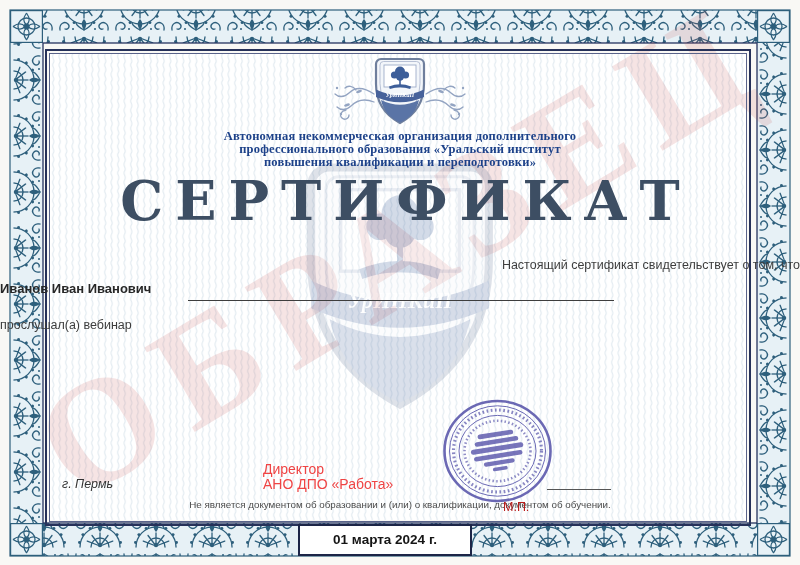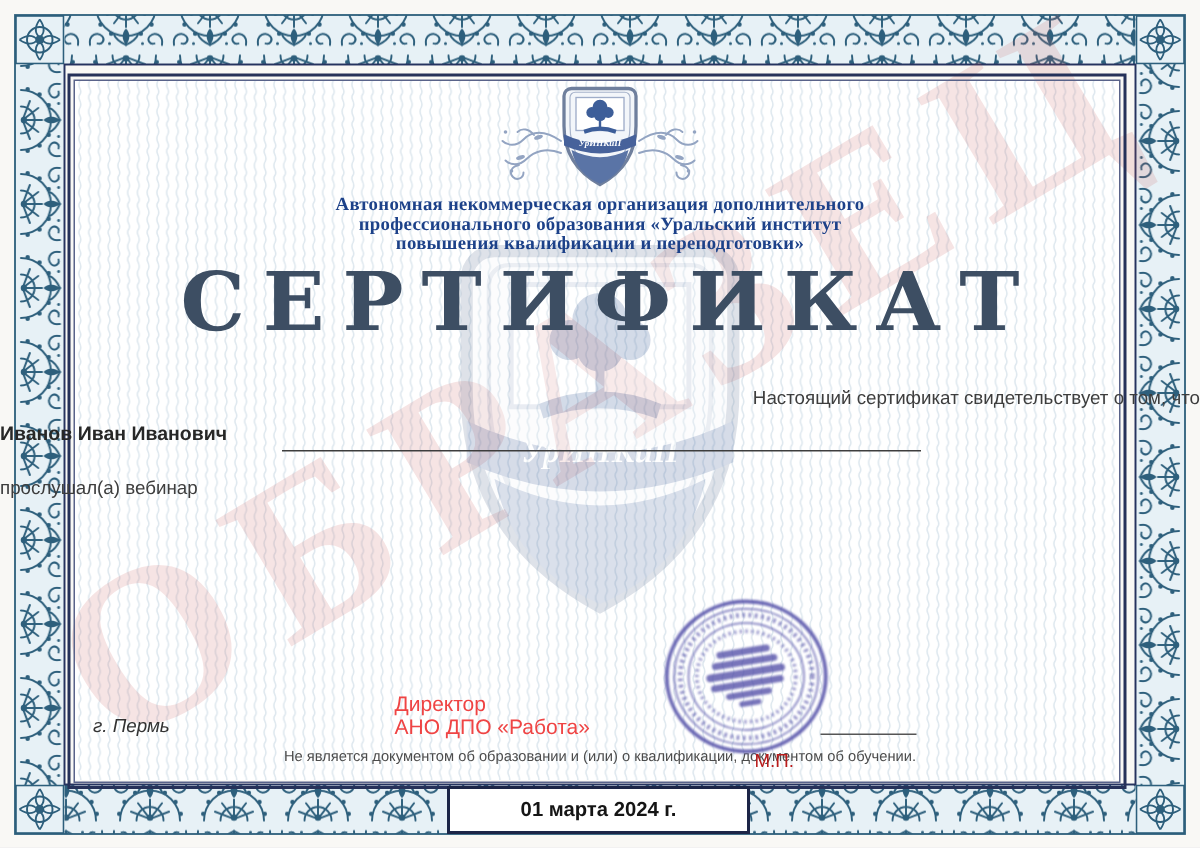--- a/index.html
+++ b/index.html
@@ -42,21 +42,21 @@
   .city{position:absolute;left:62px;top:477px;font-size:12.5px;color:#333;font-style:italic;}
   .signer{position:absolute;left:263px;top:462px;font-size:14px;
           line-height:15px;color:#ef4444;}
   .seal-mark{position:absolute;left:503px;top:500px;font-size:12.5px;
              color:#b91c1c;z-index:4;}
   .sig-line{position:absolute;left:547px;top:489px;width:64px;height:0;
             border-top:1.2px solid #555;z-index:4;}
   .stamp{position:absolute;left:440px;top:398px;z-index:3;opacity:0.85;}
   .disclaimer{position:absolute;left:0;right:0;top:499px;text-align:center;
               font-size:9.8px;color:#4c4c4c;}
-  .date-box{position:absolute;left:298px;top:524px;width:202px;height:32px;
+  .date-box{position:absolute;left:298px;top:524px;width:174px;height:32px;
             background:#fff;border:2px solid #1c2547;z-index:5;
             text-align:center;font-size:13.5px;font-weight:bold;
             line-height:27px;color:#151515;}
 </style>
 </head>
 <body>
 
 <div class="page">
 
   <svg class="bg-svg" width="800" height="565">

